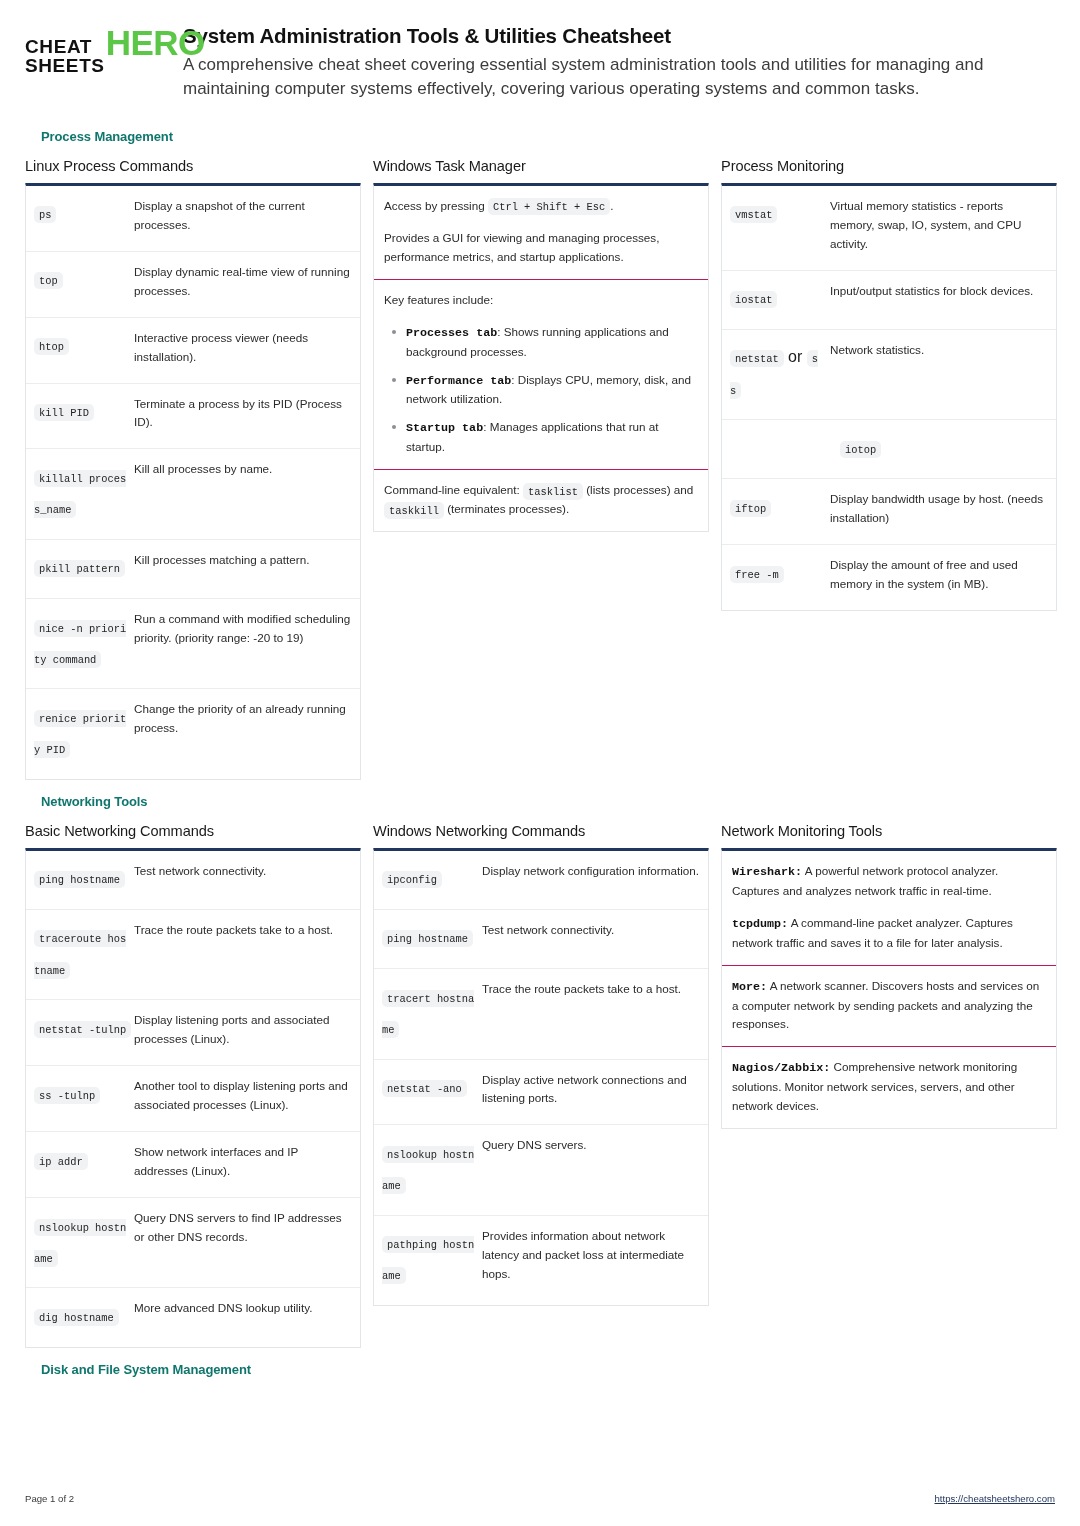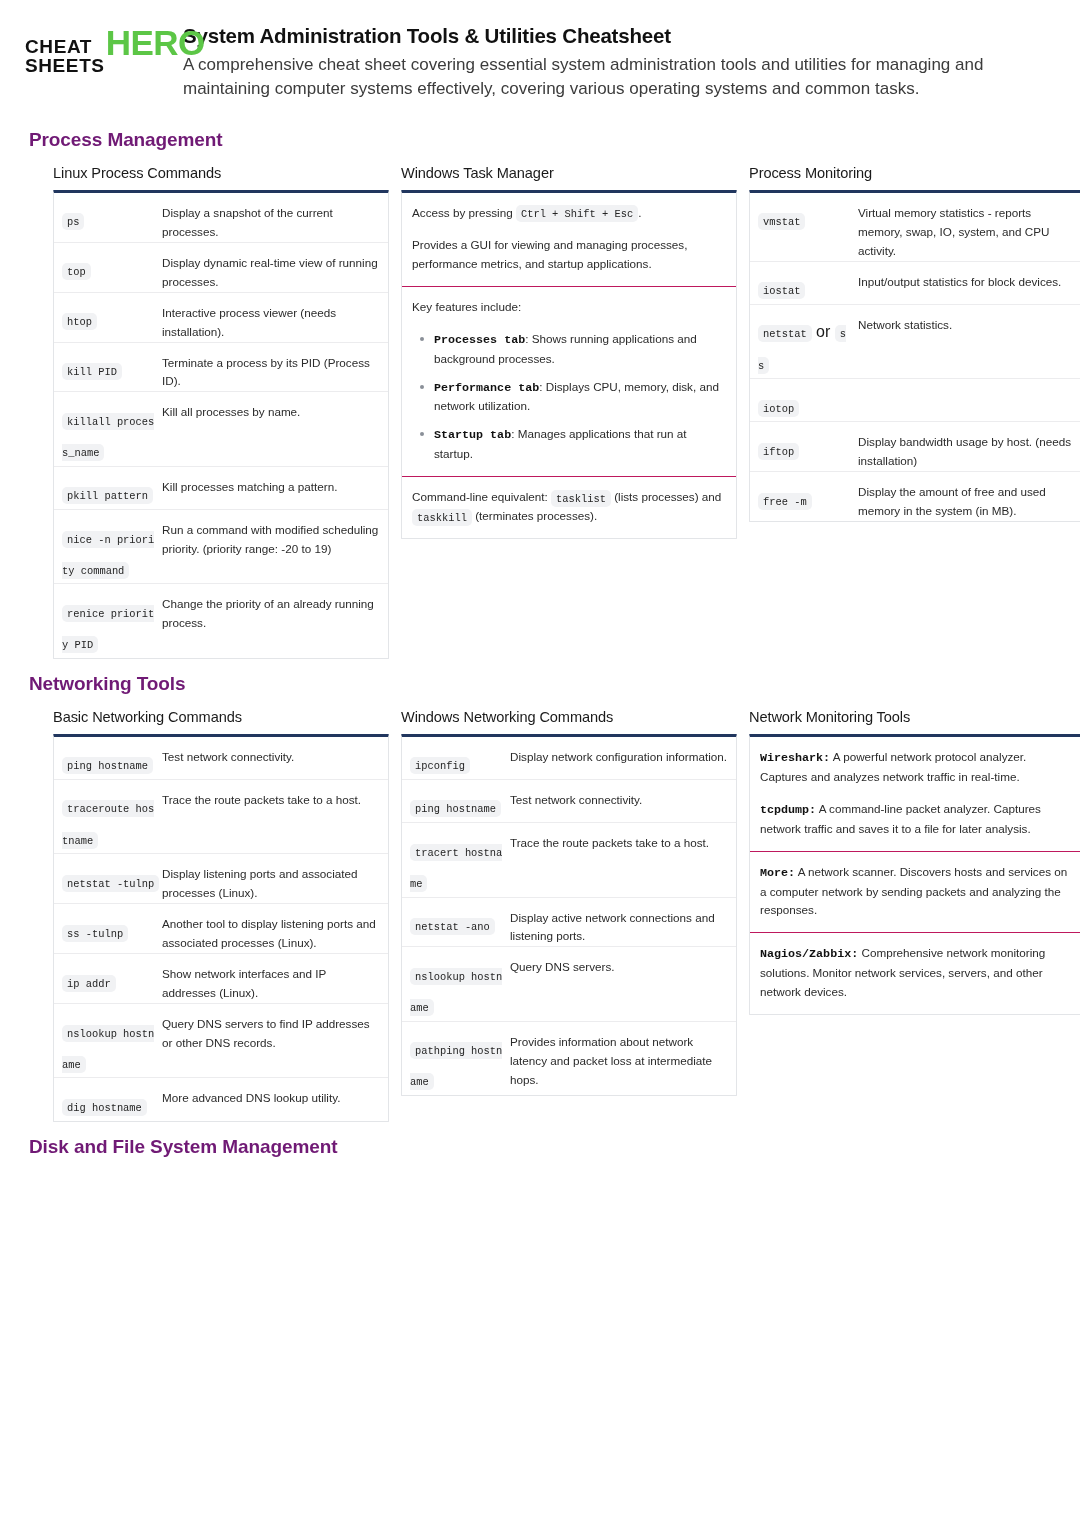--- a/index.html
+++ b/index.html
@@ -66,55 +66,55 @@
   .doc-sub {
     font-size: 17px;
     color: #3c3c3c;
     line-height: 1.42;
     margin: 0;
     max-width: 880px;
   }
 
   
   .section-title {
-    font-size: 19px;
+    font-size: 13px;
     font-weight: bold;
-    color: #701a75;
-    margin: 22px 0 14px 4px;
+    color: #0f766e;
+    margin: 22px 0 14px 16px;
     letter-spacing: -0.1px;
   }
   .section-title.tight { margin-top: 14px; }
 
   .columns {
     display: flex;
     gap: 12px;
     align-items: flex-start;
-    margin-left: 28px;
   }
   .col { width: 336px; flex: 0 0 336px; }
 
   .card-title {
     font-size: 14.6px;
     font-weight: normal;
     color: #1a1a1a;
     margin: 0 0 9px 0;
     letter-spacing: -0.1px;
   }
 
   .card {
     border: 1px solid #e3e5e8;
     border-top: 3px solid #21365e;
     background: #ffffff;
     border-radius: 1px;
   }
   .row {
     display: flex;
     align-items: flex-start;
-    padding: 10px 8px 0 8px;
+    padding: 10px 8px 16px 8px;
     border-bottom: 1px solid #ececee;
+    justify-content: center;
   }
   .row:last-child { border-bottom: none; }
   .row-code {
     width: 98px;
     flex: 0 0 98px;
     padding-top: 1px;
     text-align: left;
     line-height: 1.95;
   }
   .row-desc {
@@ -397,14 +397,18 @@
           <p><span class="b">Nagios/Zabbix:</span><span> Comprehensive network monitoring solutions. Monitor network services, servers, and other network devices.</span></p>
         </div>
 
       </div>
     </div>
 
   </div>
 
   <h2 class="section-title tight">Disk and File System Management</h2>
 
+  <div class="footer">
+    <span>Page 1 of 2</span>
+    <a href="#">https://cheatsheetshero.com</a>
+  </div>
 
 </div>
 
 </body></html>

